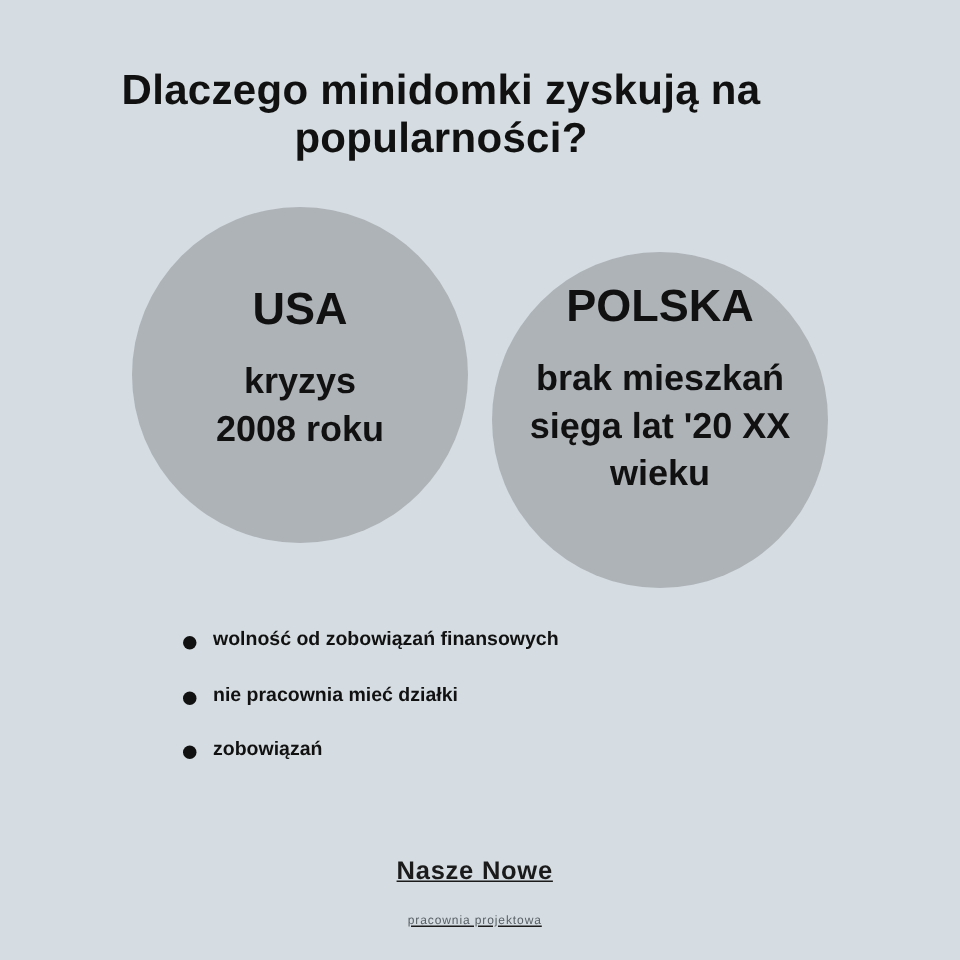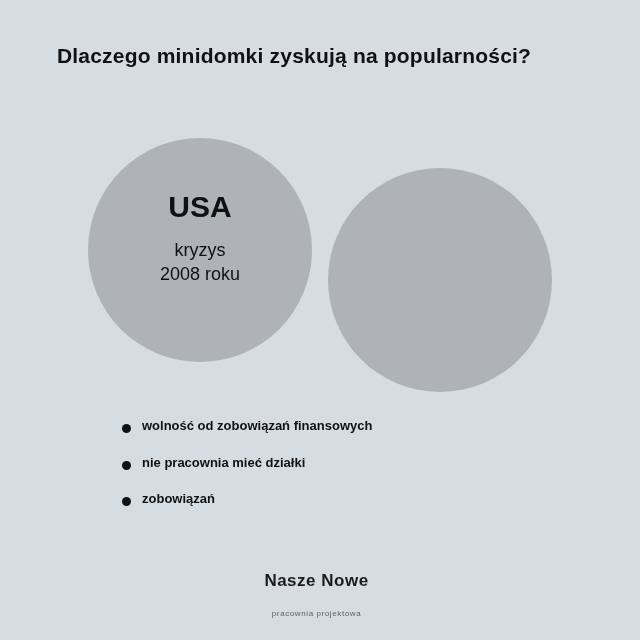--- a/index.html
+++ b/index.html
@@ -22,21 +22,21 @@
     height: 640px;
     box-sizing: border-box;
   }
 
   .headline {
     position: absolute;
     top: 44px;
     left: 0;
     width: 588px;
     text-align: center;
-    font-size: 21px;
+    font-size: 28px;
     font-weight: bold;
     letter-spacing: 0.2px;
     color: #111;
   }
 
   .venn {
     position: absolute;
     top: 138px;
     left: 0;
     width: 524px;
@@ -65,22 +65,22 @@
     text-align: center;
     color: #111;
   }
   .circle-text .title {
     font-size: 30px;
     font-weight: bold;
     line-height: 1.1;
     margin-bottom: 16px;
   }
   .circle-text .body {
-    font-size: 18px;
-    font-weight: normal;
+    font-size: 24px;
+    font-weight: bold;
     line-height: 1.32;
   }
 
   .text-left {
     left: 108px;
     top: 52px;
     width: 184px;
   }
   .text-right {
     left: 348px;
@@ -112,20 +112,21 @@
     margin-top: 6px;
     flex: 0 0 auto;
   }
 
   .footer {
     position: absolute;
     bottom: 22px;
     left: 0;
     width: 633px;
     text-align: center;
+    text-decoration: underline;
   }
   .footer .brand {
     font-size: 17px;
     font-weight: bold;
     letter-spacing: 0.5px;
     color: #1b1b1b;
   }
   .footer .tagline {
     margin-top: 18px;
     font-size: 8px;
@@ -143,20 +144,26 @@
   <div class="venn">
     <div class="circle circle-left"></div>
     <div class="circle circle-right"></div>
 
     <div class="circle-text text-left">
       <div class="title">USA</div>
       <div class="body" style="white-space: pre-line;">kryzys
 2008 roku</div>
     </div>
 
+    <div class="circle-text text-right">
+      <div class="title">POLSKA</div>
+      <div class="body" style="white-space: pre-line;">brak mieszkań
+sięga lat '20 XX
+wieku</div>
+    </div>
   </div>
 
   <div class="bullets">
     <div class="bullet">
       <span class="dot"></span>
       <span>wolność od zobowiązań finansowych</span>
     </div>
     <div class="bullet">
       <span class="dot"></span>
       <span>nie pracownia mieć działki</span>

